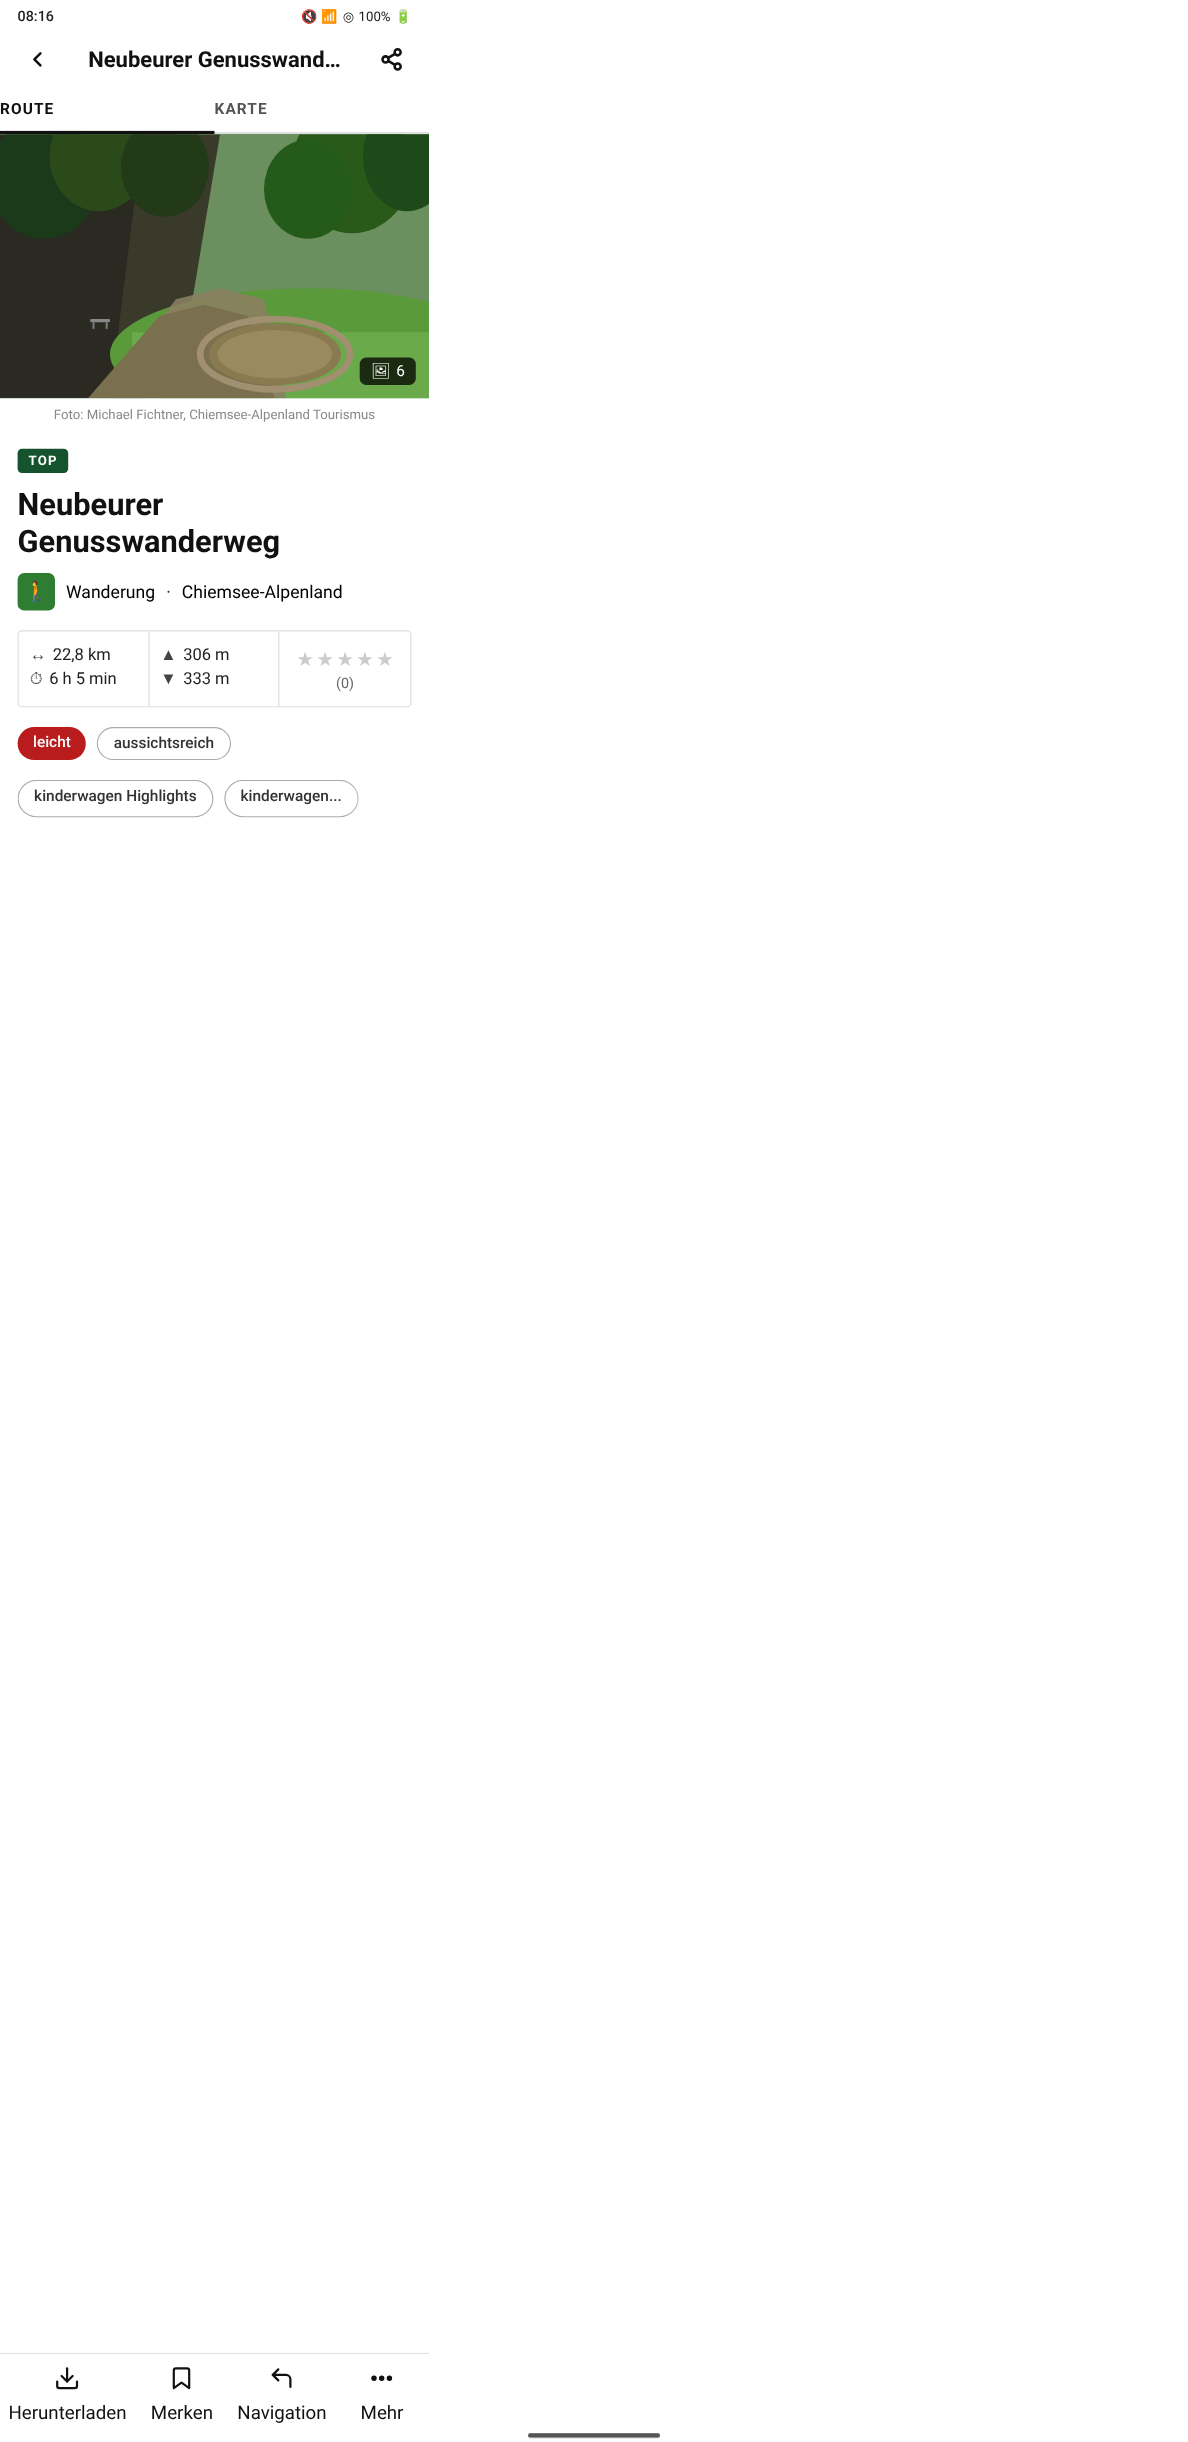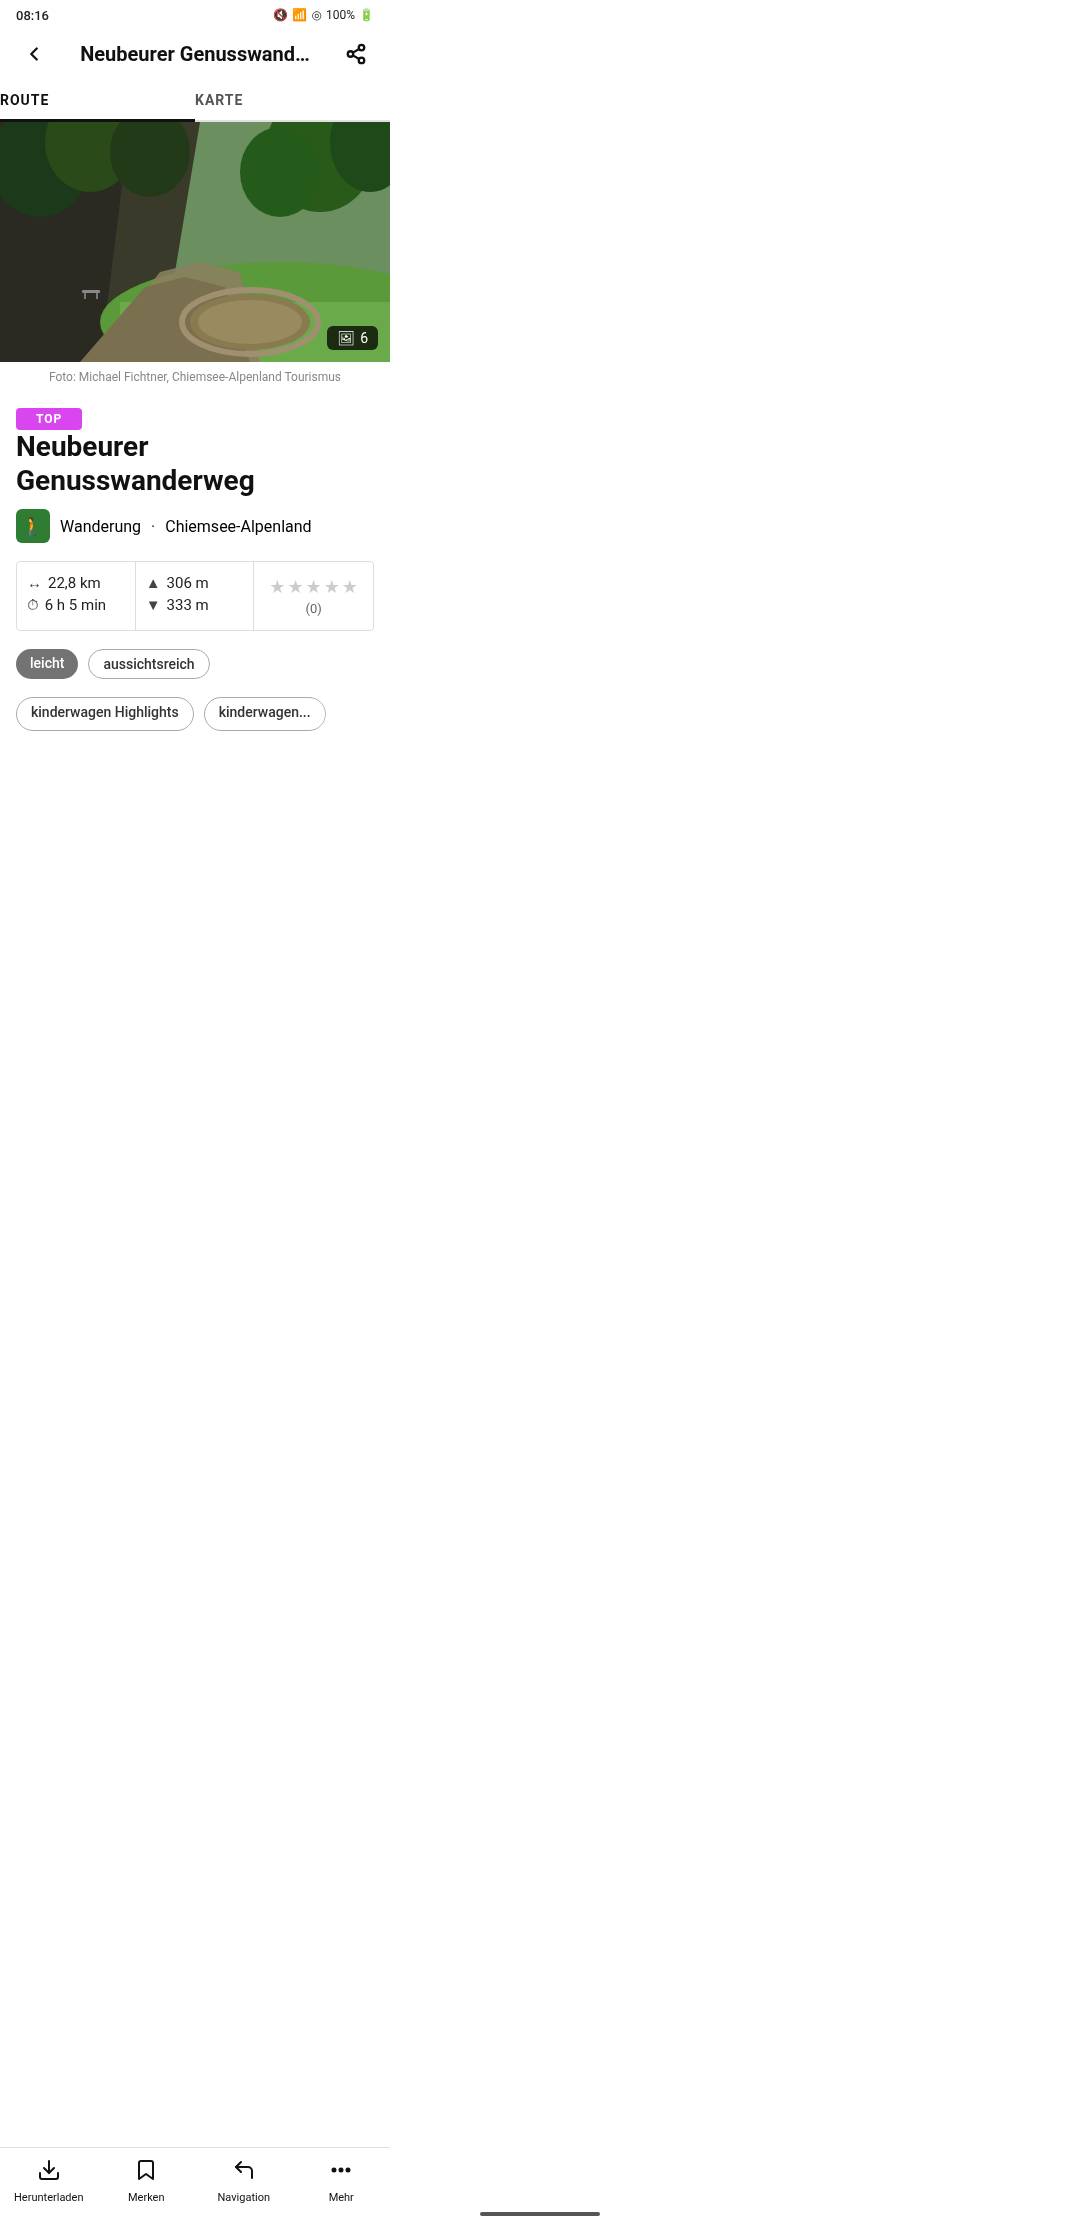--- a/index.html
+++ b/index.html
@@ -132,27 +132,28 @@
     }
 
     
     .content {
       padding: 12px 16px 0;
       background: #fff;
     }
 
     .top-badge {
       display: inline-block;
-      background: #d946ef;
+      background: #14532d;
       color: #fff;
       font-size: 12px;
       font-weight: 700;
       letter-spacing: 1px;
-      padding: 4px 20px;
+      padding: 4px 10px;
       border-radius: 4px;
+      margin-bottom: 12px;
     }
 
     .route-title {
       font-size: 28px;
       font-weight: 700;
       color: #111;
       line-height: 1.2;
       margin-bottom: 12px;
     }
 
@@ -238,21 +239,21 @@
       padding-bottom: 12px;
     }
     .tag {
       padding: 6px 14px;
       border-radius: 20px;
       font-size: 14px;
       font-weight: 500;
       cursor: pointer;
     }
     .tag.blue {
-      background: #737373;
+      background: #b91c1c;
       color: #fff;
     }
     .tag.outline {
       border: 1.5px solid #aaa;
       color: #333;
       background: #fff;
     }
 
     
     .tags-row-partial {
@@ -289,21 +290,21 @@
       align-items: center;
       gap: 4px;
       cursor: pointer;
       min-width: 70px;
     }
     .nav-icon {
       font-size: 22px;
       color: #111;
     }
     .nav-label {
-      font-size: 11px;
+      font-size: 17px;
       color: #111;
     }
 
     
     .home-indicator {
       position: fixed;
       bottom: 4px;
       left: 50%;
       transform: translateX(-50%);
       width: 120px;

